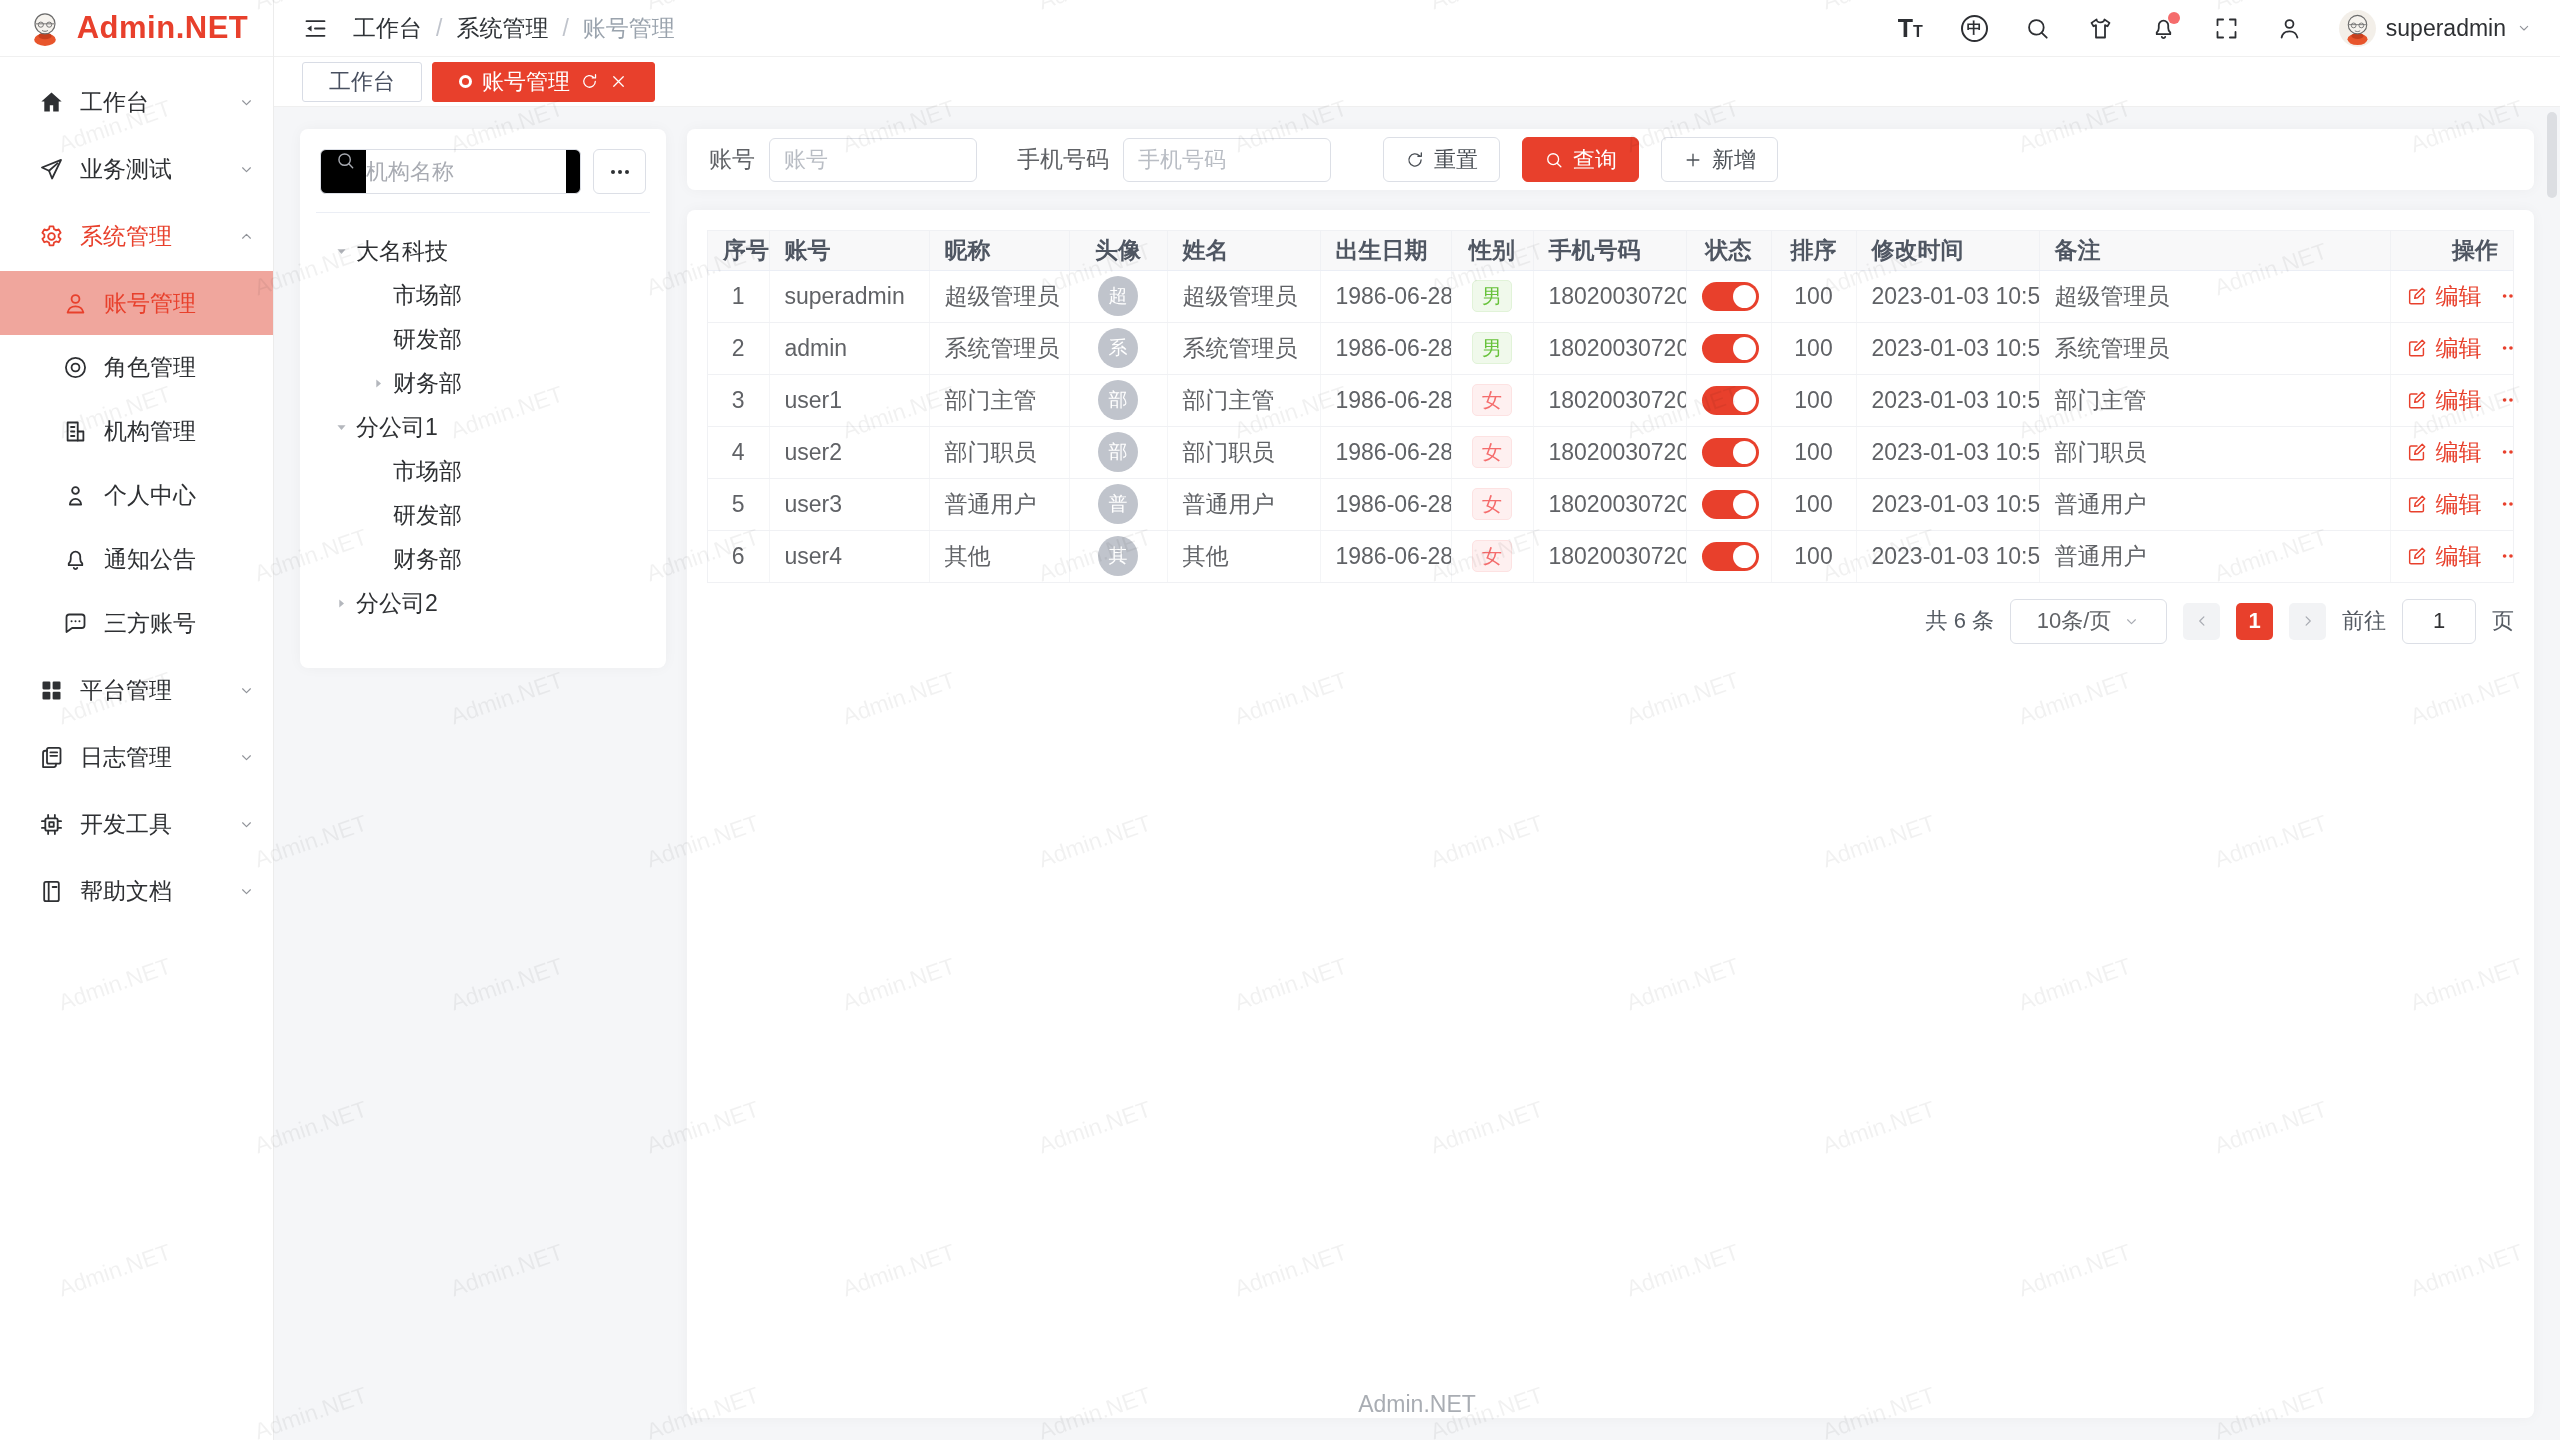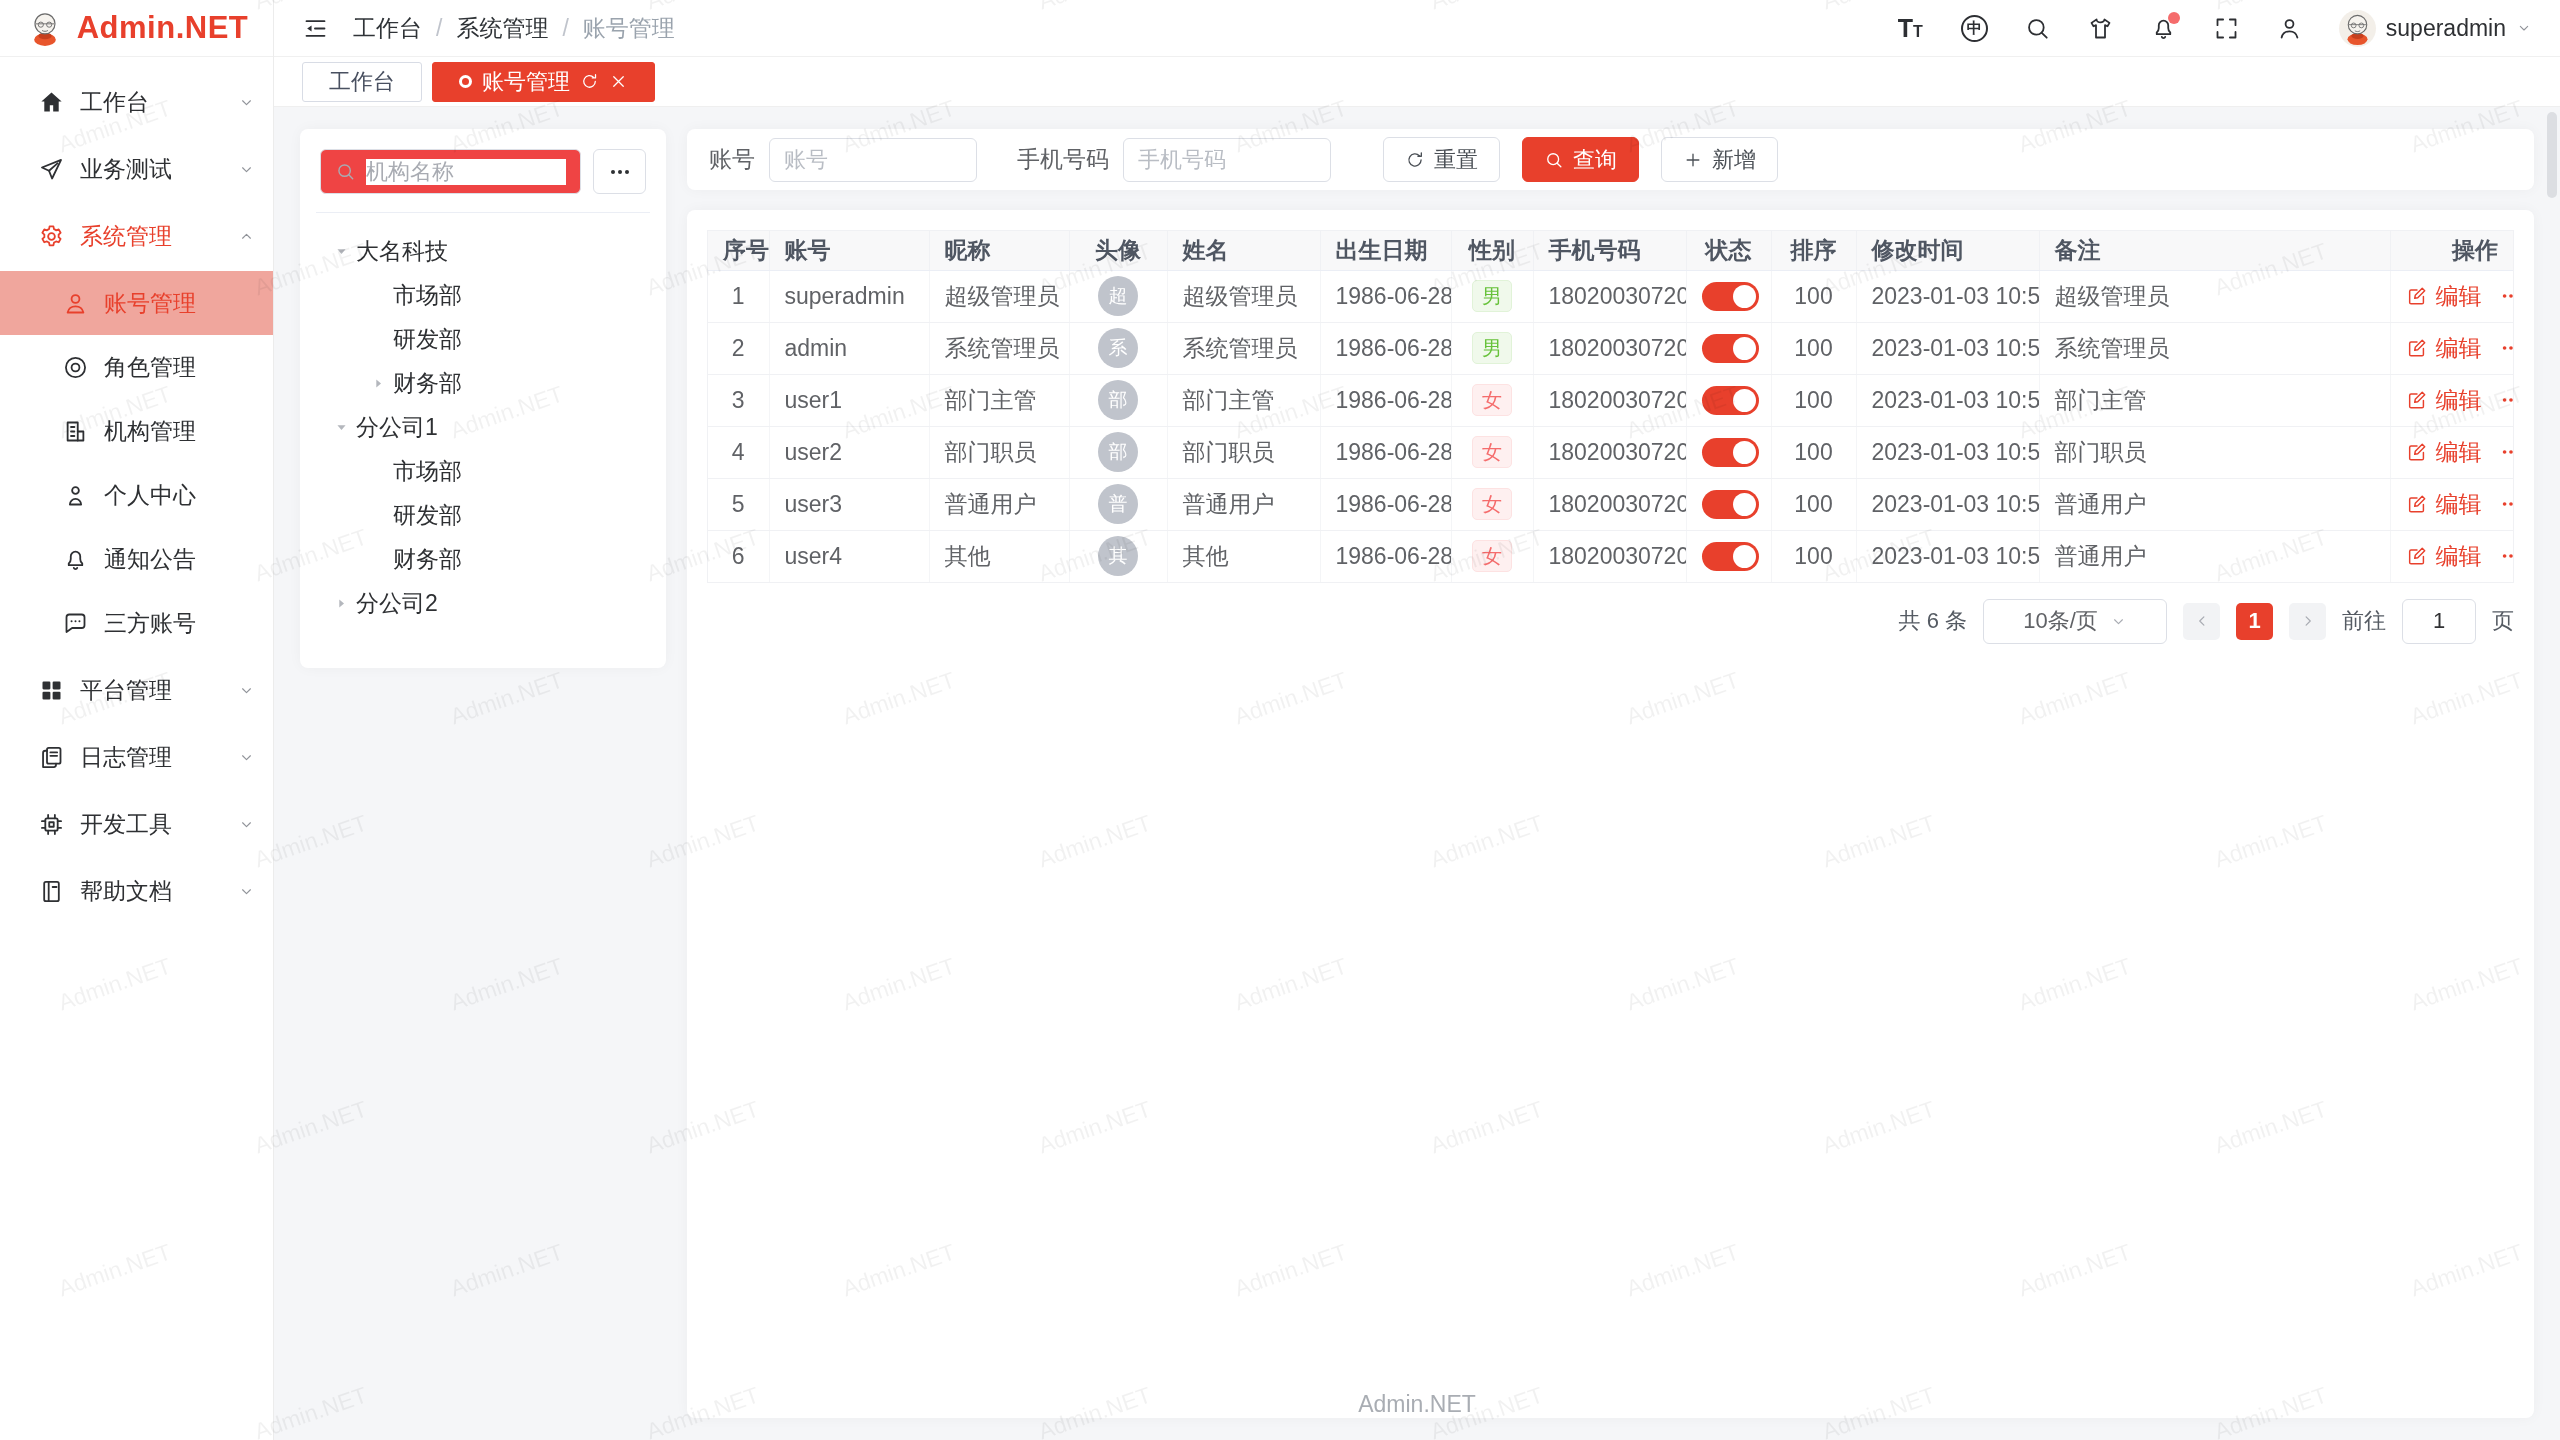--- a/index.html
+++ b/index.html
@@ -50,21 +50,21 @@
   .tab{height:40px;display:inline-flex;align-items:center;gap:10px;padding:0 26px;border:1px solid #d8dce5;border-radius:3px;background:#fff;color:#495060;font-size:22px;cursor:pointer}
   .tab.active{background:var(--red);border-color:var(--red);color:#fff}
   .tab-dot{width:13px;height:13px;border:3px solid #fff;border-radius:50%}
   .tab-ic{width:19px;height:19px}
 
   
   .content{flex:1;background:var(--bg);padding:22px 26px;display:flex;gap:21px;position:relative}
   .panel{background:#fff;border-radius:8px;box-shadow:0 0 14px rgba(0,0,0,.04)}
   .tree-panel{width:366px;min-width:366px;height:539px;padding:20px 16px}
   .tree-head{display:flex;gap:12px;align-items:center;padding:0 4px 18px 4px;border-bottom:1px solid #ebeef5}
-  .tree-search{flex:1;display:flex;align-items:center;gap:10px;height:45px;border:1px solid var(--bd);border-radius:6px;padding:0 14px;background:#ef4444}
+  .tree-search{flex:1;display:flex;gap:10px;height:45px;border:1px solid var(--bd);border-radius:6px;padding:0 14px;background:#000000}
   .tree-search input{border:0;outline:0;width:100%;font-size:22px;color:var(--text);font-family:inherit}
   .tree-search input::placeholder{color:var(--ph)}
   .in-icon{width:21px;height:21px;color:var(--ph);flex:none}
   .more-btn{width:53px;height:45px;border:1px solid var(--bd);border-radius:6px;background:#fff;display:flex;align-items:center;justify-content:center;cursor:pointer}
   .more-btn span{width:24px;height:24px;color:#2e3033}
   .tree{margin-top:16px}
   .tree-node{display:flex;align-items:center;height:44px;font-size:23px;color:#2e3033;cursor:pointer}
   .tree-node.lvl0{padding-left:10px}
   .tree-node.lvl1{padding-left:47px}
   .t-caret{width:30px;height:15px;color:#b4b7bd;flex:none}
@@ -98,21 +98,21 @@
   .badge.m{color:#67c23a;background:#f0f9eb;border-color:#e1f3d8}
   .badge.f{color:#f56c6c;background:#fef0f0;border-color:#fde2e2}
   .switch{display:inline-block;width:57px;height:29px;border-radius:15px;background:var(--red);position:relative;vertical-align:middle;cursor:pointer}
   .switch .knob{position:absolute;right:3px;top:3px;width:23px;height:23px;border-radius:50%;background:#fff}
   .op-edit,.op-more{display:inline-flex;align-items:center;gap:8px;color:var(--red);cursor:pointer;vertical-align:middle}
   .op-edit .b-ic{width:22px;height:22px}
   .op-more{margin-left:16px;width:26px;height:22px}
 
   
   .pagination{display:flex;align-items:center;justify-content:flex-end;gap:16px;margin-top:16px;font-size:22px;color:#555b63}
-  .page-size{display:flex;align-items:center;justify-content:center;gap:12px;width:184px;height:45px;border:1px solid var(--bd);border-radius:6px;color:var(--text2);cursor:pointer}
+  .page-size{display:flex;align-items:center;justify-content:center;gap:12px;width:157px;height:45px;border:1px solid var(--bd);border-radius:6px;color:var(--text2);cursor:pointer}
   .page-size .b-ic{width:17px;height:17px;color:var(--ph)}
   .pg-btn{width:37px;height:37px;border:0;border-radius:5px;background:#f2f3f5;color:#a8abb2;display:flex;align-items:center;justify-content:center;cursor:pointer;font-size:22px;font-family:inherit}
   .pg-btn .b-ic{width:18px;height:18px}
   .pg-btn.active{background:var(--red);color:#fff;font-weight:bold}
   .goto{width:74px;height:45px;border:1px solid var(--bd);border-radius:6px;text-align:center;font-size:22px;font-family:inherit;color:var(--text);outline:0}
 
   
   .footer{position:absolute;left:0;right:0;bottom:14px;text-align:center;color:#a9adb3}
   .footer .f1{font-size:23px;margin-bottom:8px}
   .footer .f2{font-size:21px}

